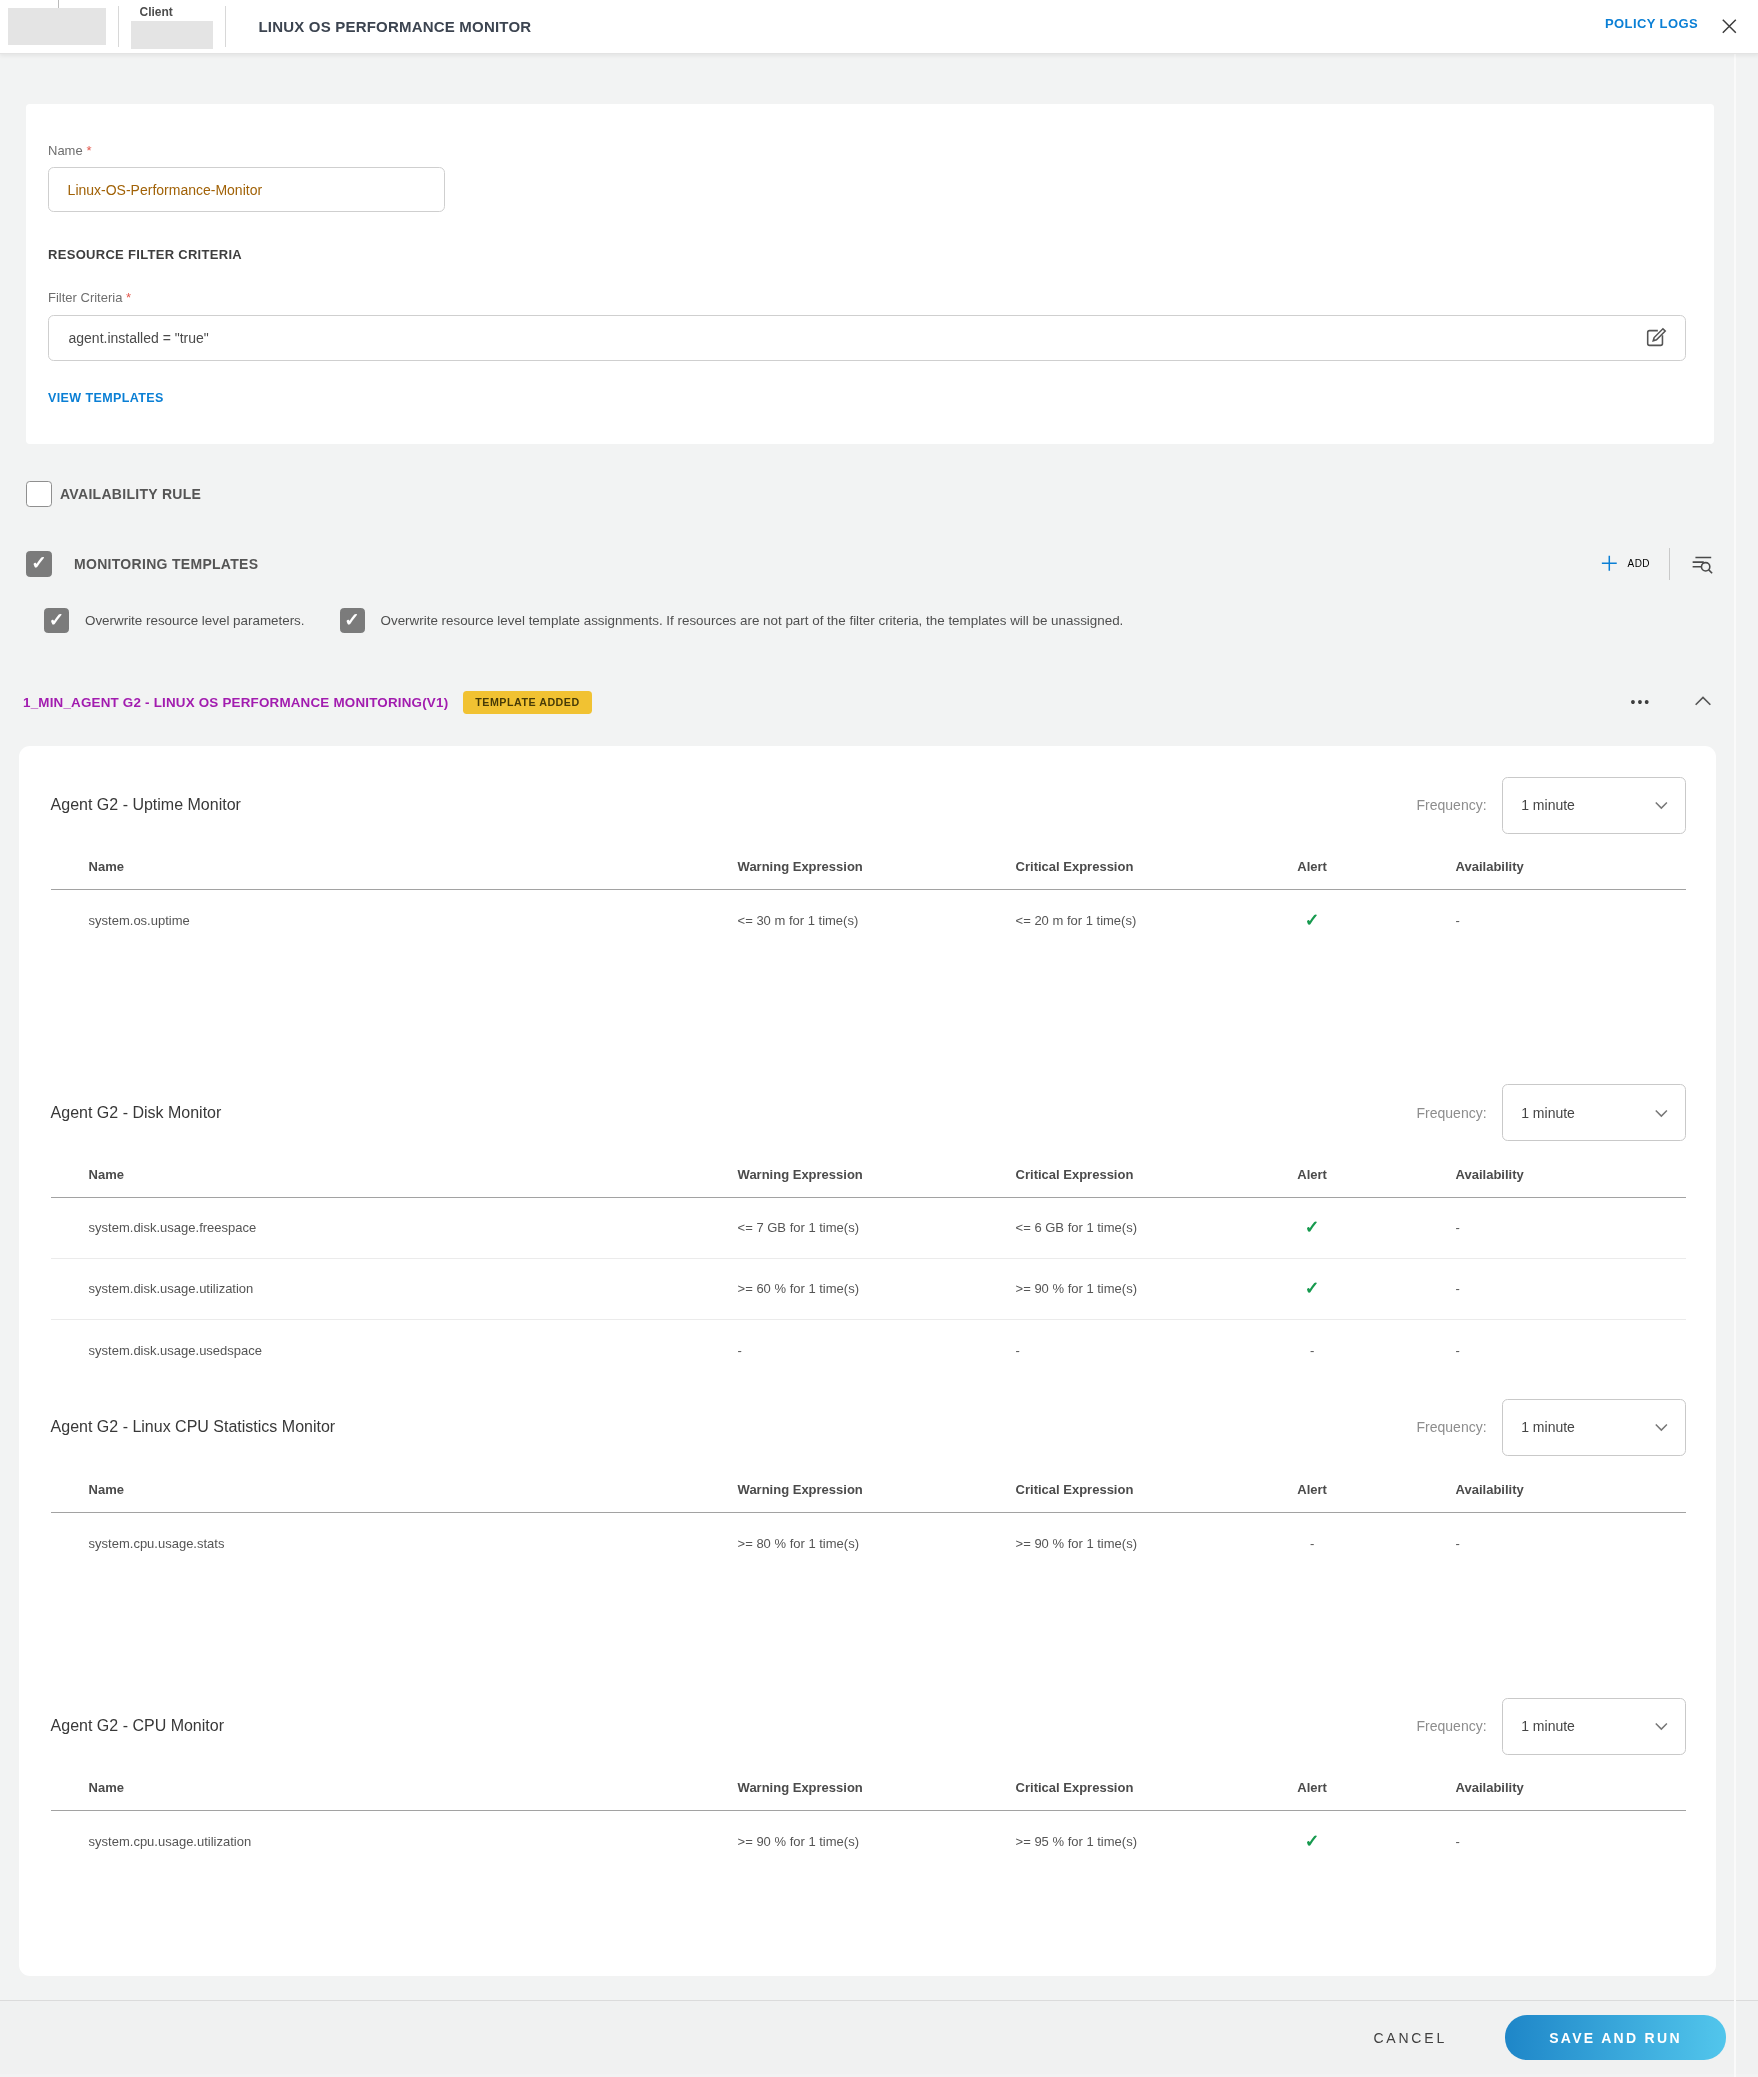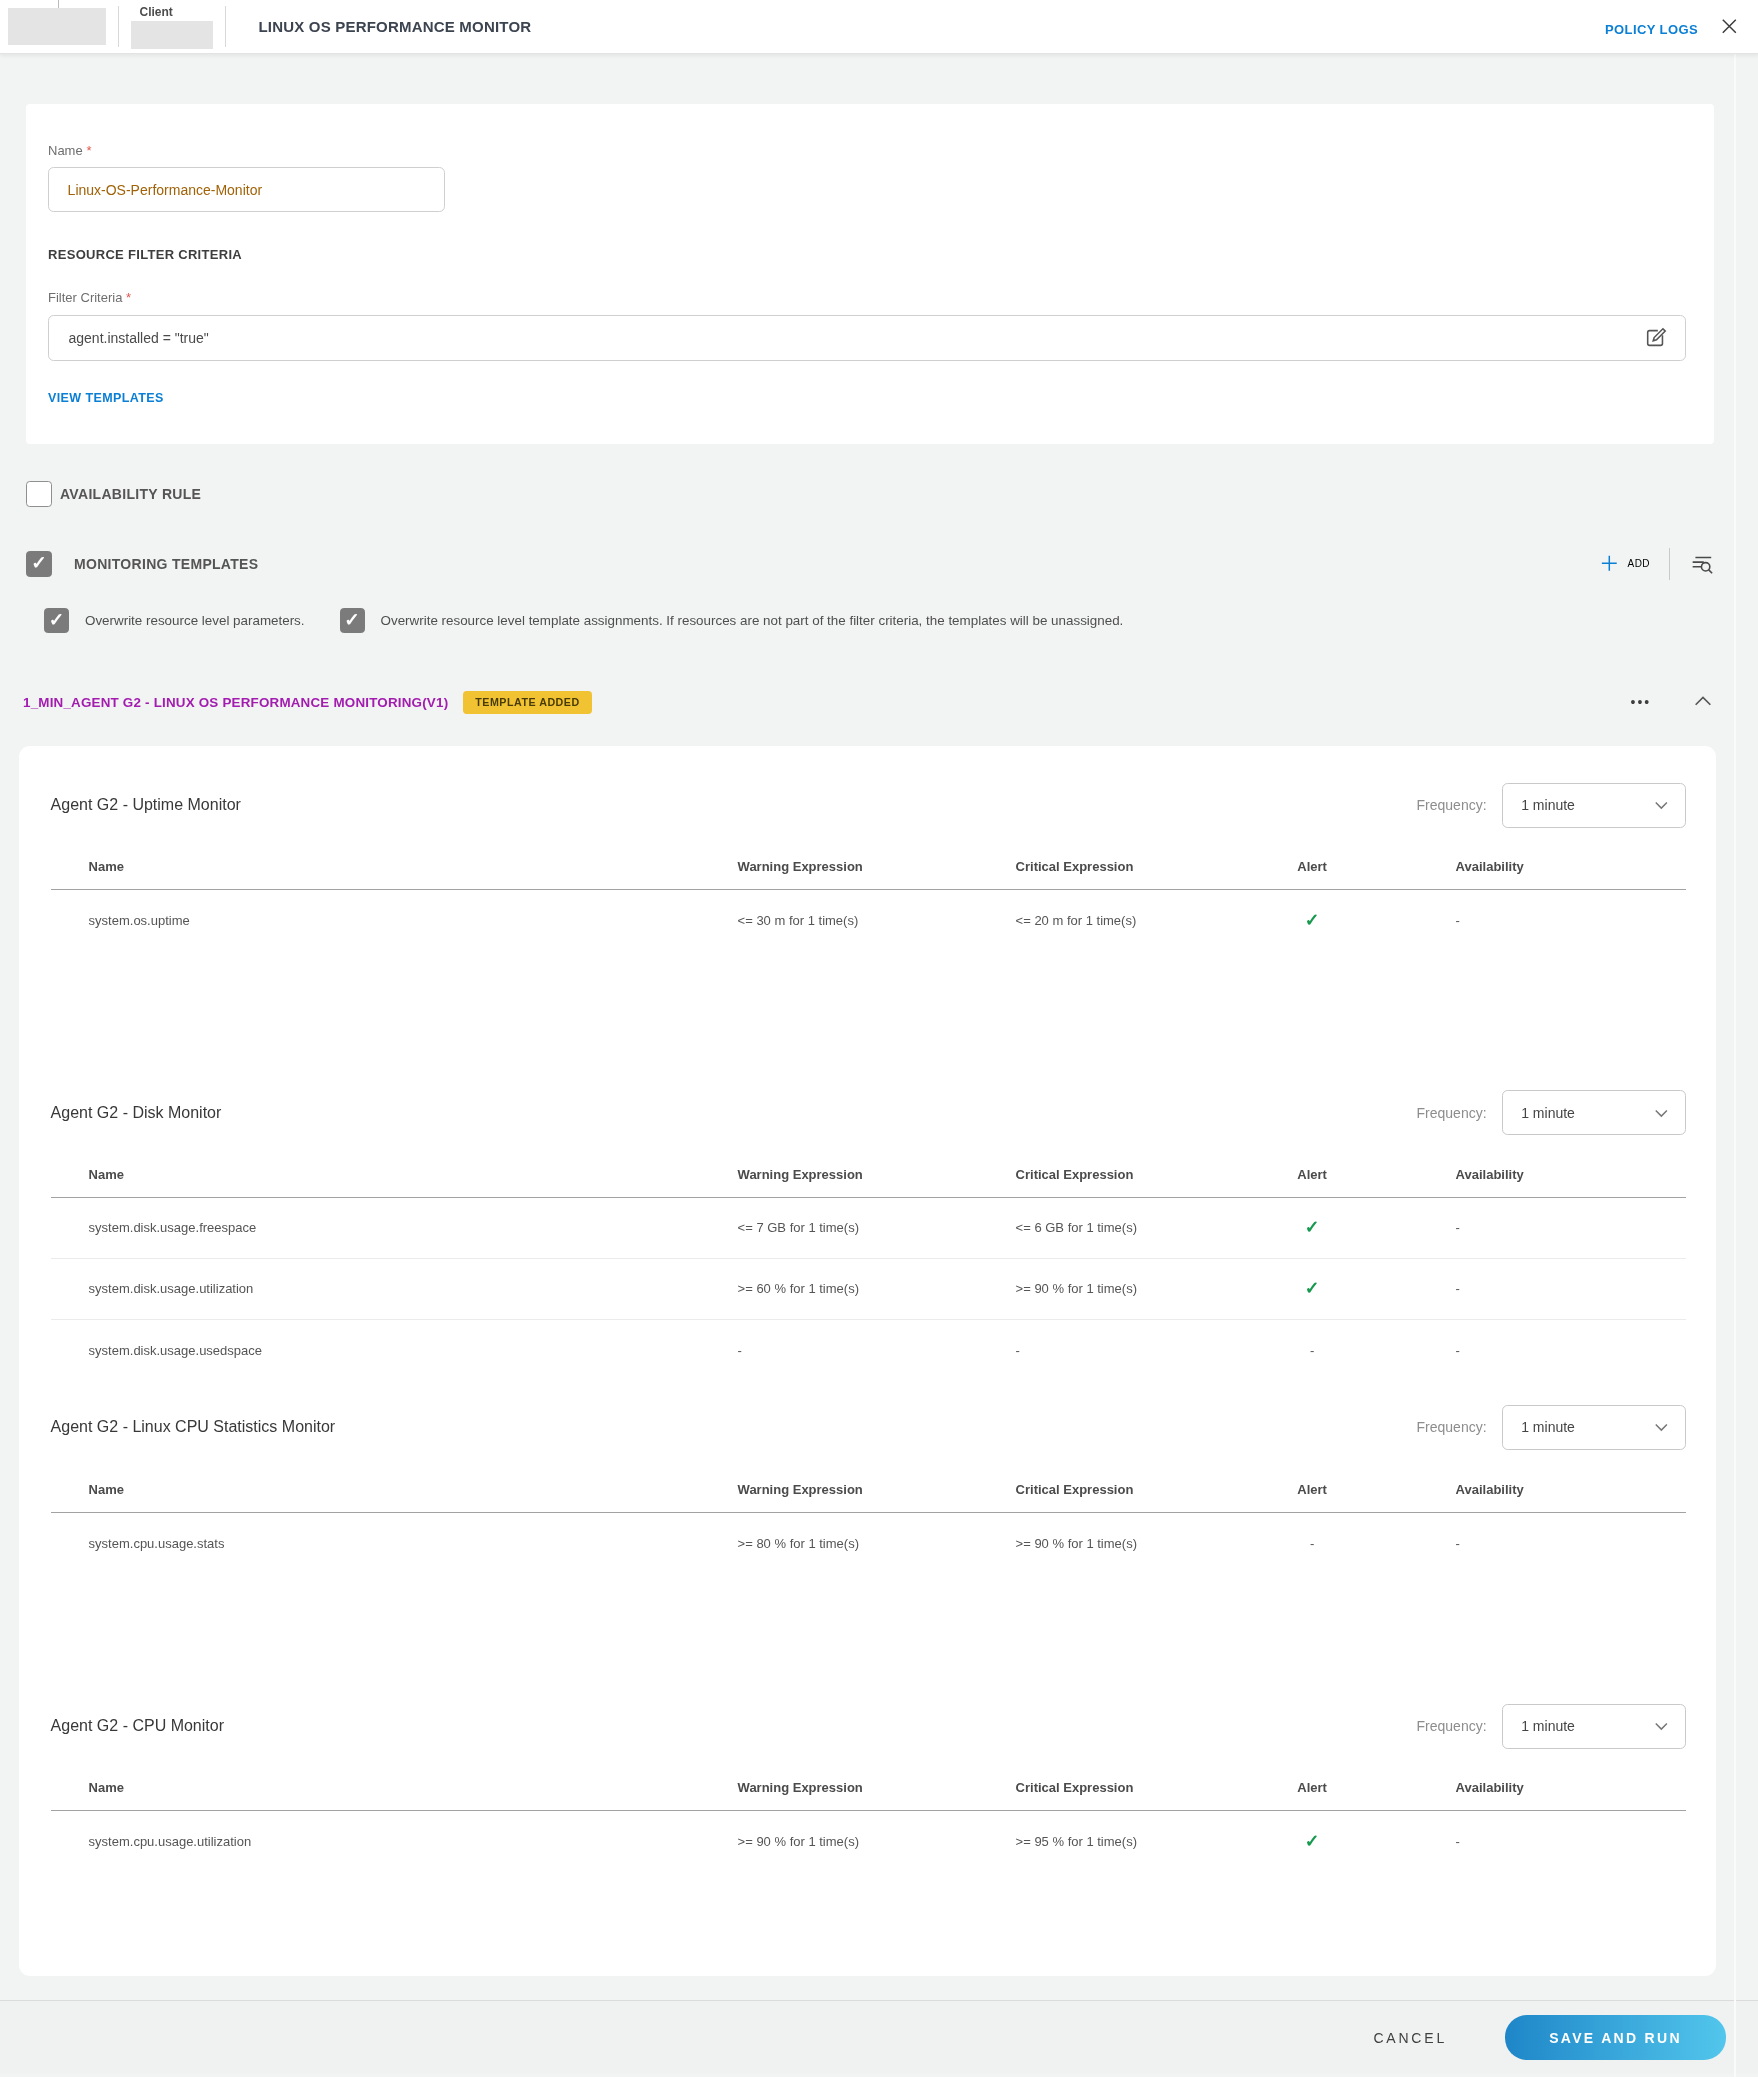--- a/index.html
+++ b/index.html
@@ -19,21 +19,21 @@
     box-shadow:0 1.9px 3.7px rgba(0,0,0,0.06);
     position:relative; z-index:5;
   }
   .top-tick { position:absolute; left:58px; top:0; width:0.9px; height:8.3px; background:#bbb; }
   .ph-box1 { width:98px; height:37px; background:#e4e4e4; margin-left:8.3px; }
   .vdiv { width:0.9px; height:41px; background:#d8d8d8; margin:0 12px; align-self:center; }
   .client-wrap { display:flex; flex-direction:column; justify-content:flex-start; height:48px; margin-top:5.6px; }
   .client-label { font-size:12px; font-weight:bold; color:#4d4d4d; margin:0 0 1.9px 8.3px; }
   .ph-box2 { width:82px; height:28px; background:#e4e4e4; }
   .topbar-title { font-size:15px; font-weight:bold; color:#3c4450; letter-spacing:0.2px; margin-left:20.4px; }
-  .topbar-right { margin-left:auto; display:flex; align-items:flex-end; gap:22px; margin-right:18.6px; }
+  .topbar-right { margin-left:auto; display:flex; align-items:flex-start; gap:22px; margin-right:18.6px; }
   .policy-logs { color:#0a7fd5; font-weight:bold; font-size:13px; letter-spacing:0.4px; cursor:pointer; }
   .close-x { width:20.4px; height:20.4px; cursor:pointer; display:flex; align-items:center; }
   
   .form-card {
     width:1688px; margin:50px 0 0 26px;
     background:#fff; border-radius:3.7px;
     padding:39px 28px 39px 22px;
   }
   .field-label { font-size:13px; color:#6e6e6e; margin-bottom:9.3px; }
   .req { color:#e2574c; margin-left:3.7px; }
@@ -86,21 +86,21 @@
     border-radius:11px; padding:37px 30px 104px 32px;
   }
   .monitor:nth-child(1) { margin-bottom:139px; }
   .monitor:nth-child(2) { margin-bottom:24px; }
   .monitor:nth-child(3) { margin-bottom:130px; }
   .monitor-title-row { display:flex; align-items:center; margin-bottom:18.6px; height:45px; }
   .monitor-title { font-size:16px; color:#383838; }
   .freq { margin-left:auto; display:flex; align-items:center; gap:15px; }
   .freq-label { color:#8d8d8d; font-size:14px; }
   .freq-select {
-    width:184px; height:45px; border:0.9px solid #c9c9c9; border-radius:5.6px;
+    width:184px; height:57px; border:0.9px solid #c9c9c9; border-radius:5.6px;
     display:flex; align-items:center; justify-content:space-between;
     padding:0 15px 0 18.6px; font-size:14px; color:#454545; cursor:pointer; background:#fff;
   }
   .mhead { display:flex; font-weight:bold; font-size:13px; color:#4b4b4b;
            padding:13px 0 15px 0; border-bottom:0.9px solid #a2a2a2; }
   .mrow { display:flex; align-items:center; height:61px; border-bottom:0.9px solid #ebebeb;
           font-size:13px; color:#555; }
   .mrow:last-child { border-bottom:none; }
   .c-name { width:687px; padding-left:38px; }
   .c-warn { width:278px; }

